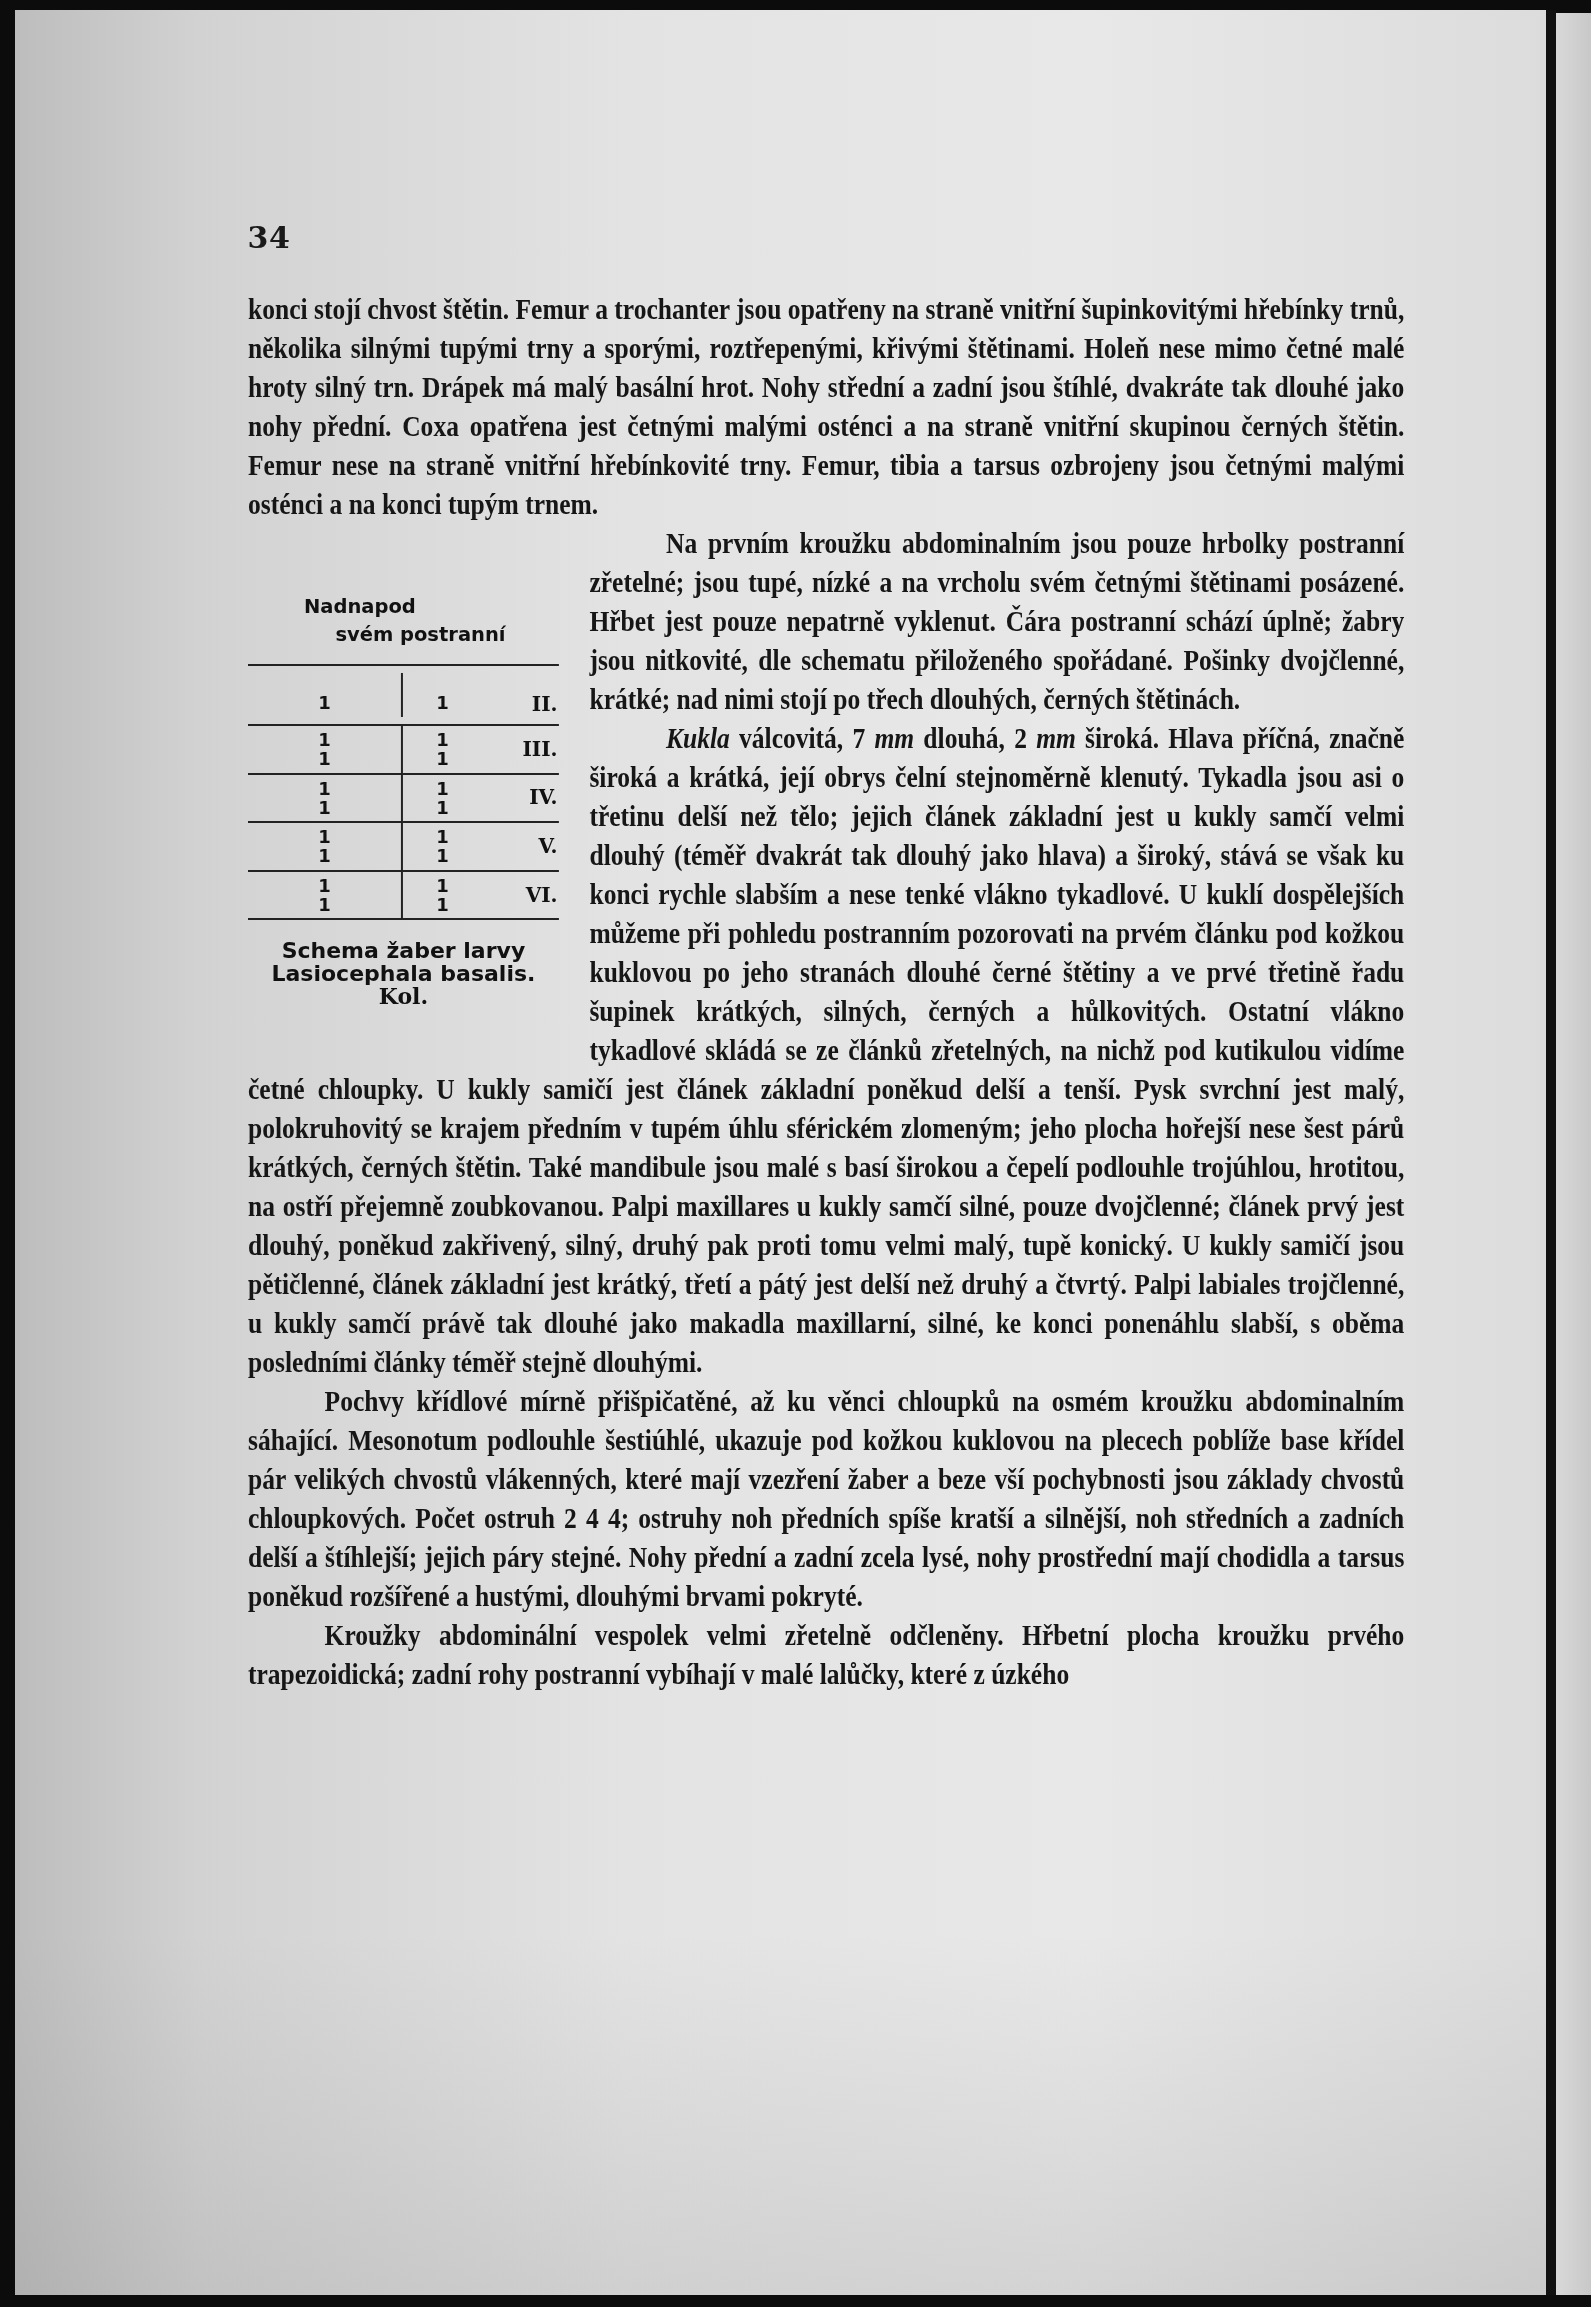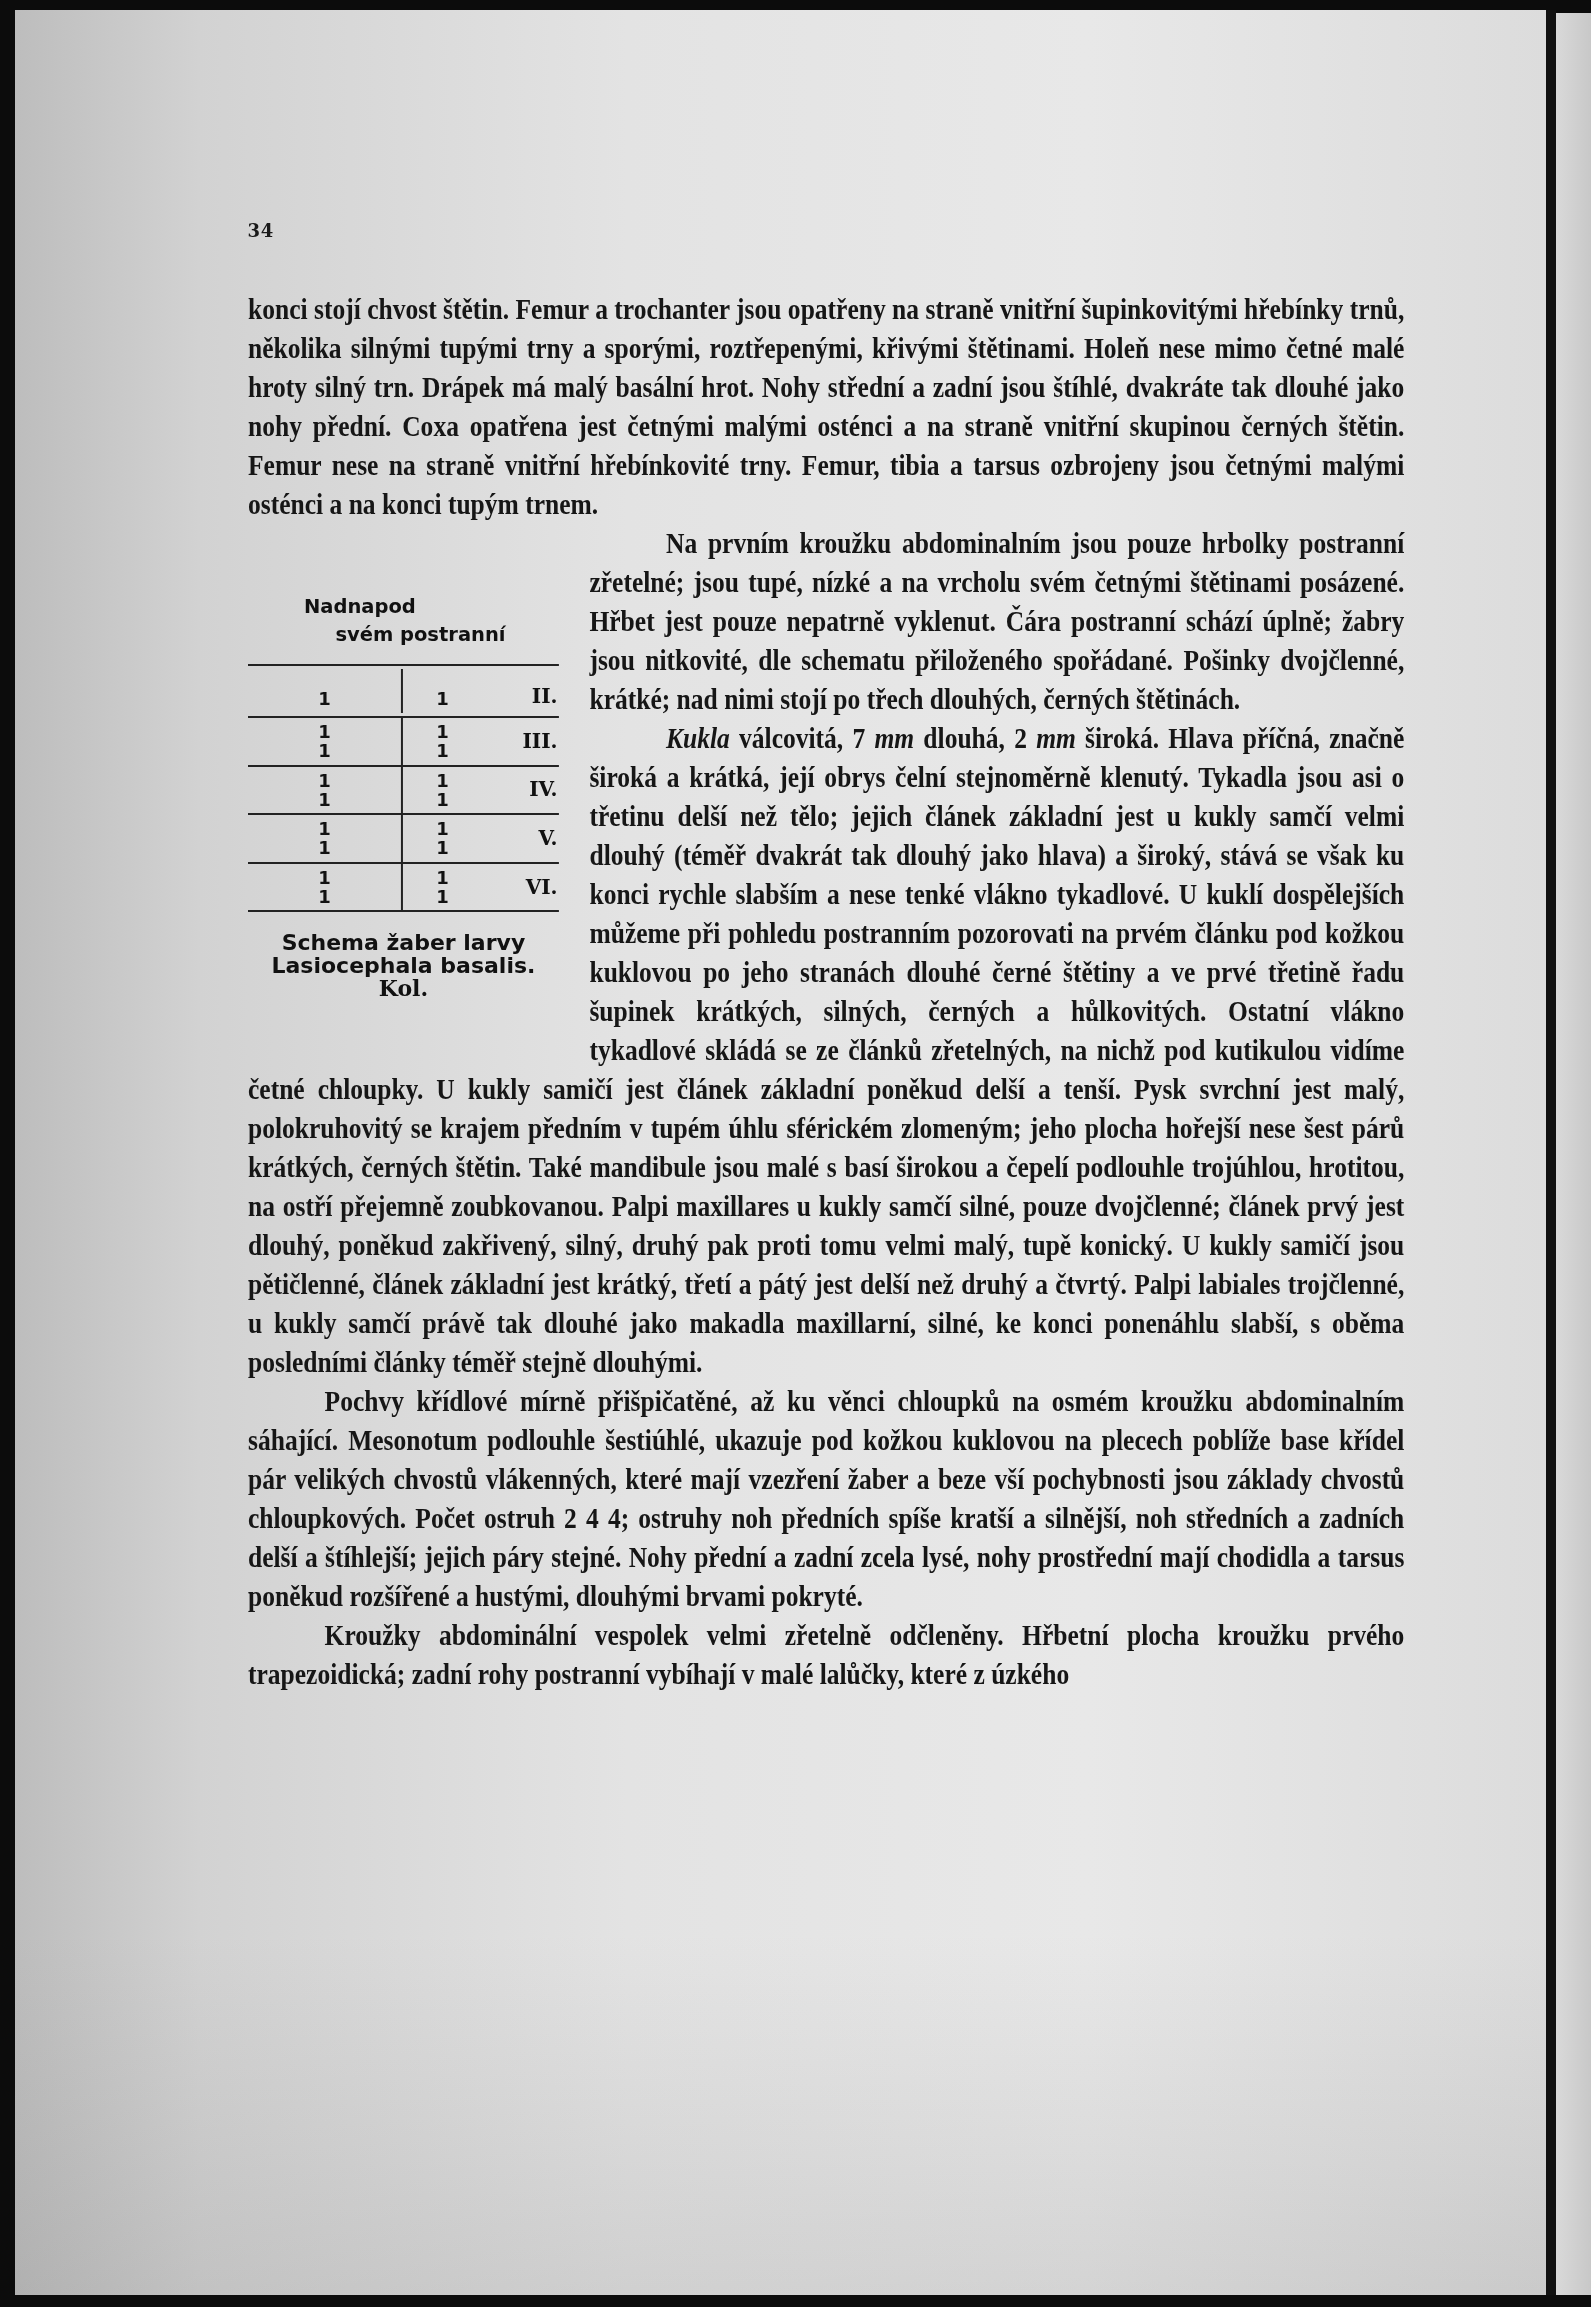--- a/index.html
+++ b/index.html
@@ -21,21 +21,21 @@
   }
   .page-edge {
     position: absolute; left: 1546px; top: 10px; width: 10px; height: 2285px; background: #111;
   }
   .next-page {
     position: absolute; left: 1556px; top: 13px; width: 35px; height: 2282px;
     background: linear-gradient(90deg, #d9d9d9, #c8c8c8);
   }
   .folio {
     position: absolute; left: 233px; top: 210px;
-    font-size: 18px; font-weight: bold; color: #1a1a1a; letter-spacing: 0.7px;
+    font-size: 30px; font-weight: bold; color: #1a1a1a; letter-spacing: 0.7px;
   }
   .text-block {
     position: absolute; left: 233px; top: 280px; width: 1156px;
     font-size: 29px; line-height: 39px; color: #161616;
     text-align: justify; font-weight: bold;
     font-family: "Liberation Serif", "DejaVu Serif", serif;
     transform: scaleX(0.88); transform-origin: left top;
     width: 1314px;
   }
   .text-block p { margin: 0; }
@@ -49,21 +49,21 @@
   .fig-header {
     text-align: center; font-size: 19.5px; font-weight: bold; line-height: 27.5px;
   }
   .fig-header .row1 { display: flex; justify-content: flex-start; padding: 0 40px 0 56px; }
   .fig-table { margin-top: 16px; width: 311px; position: relative; border-top: 2.2px solid #222; }
   .fig-row { display: flex; align-items: center; border-bottom: 2.2px solid #222; position: relative; }
   .fig-row .left { width: 153px; text-align: center; font-size: 18px; font-weight: bold; line-height: 19px; padding: 4.3px 0; border-right: 2.9px solid #222; }
   .fig-row .right { width: 79px; text-align: center; font-size: 18px; font-weight: bold; line-height: 19px; padding: 4.3px 0; }
   .fig-row .seg { flex: 1; text-align: right; font-family: "DejaVu Serif", serif; font-size: 20px; font-weight: bold; padding-right: 1.4px; }
   .fig-row.single .left, .fig-row.single .right { padding-top: 20px; }
-  .fig-row.single .seg { align-self: flex-start; padding-top: 11px; }
+  .fig-row.single .seg { align-self: flex-start; padding-top: 19px; }
   .fig-caption {
     margin-top: 19px; font-size: 22px; line-height: 23px; font-weight: bold; text-align: center;
     width: 311px;
   }
   .fig-caption .auth { font-family: "DejaVu Serif", serif; font-weight: bold; }
   .it { font-style: italic; }
 </style>
 </head>
 <body>
 

